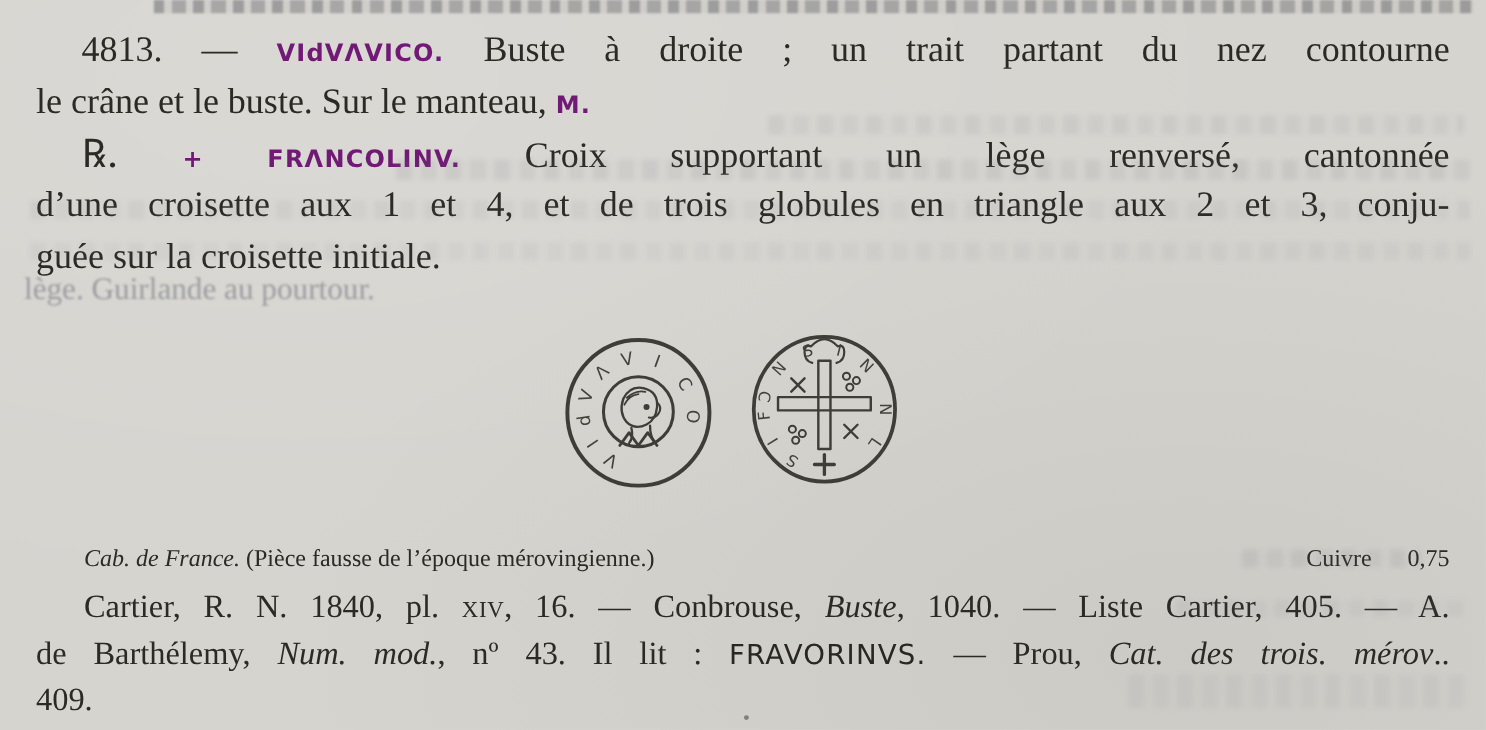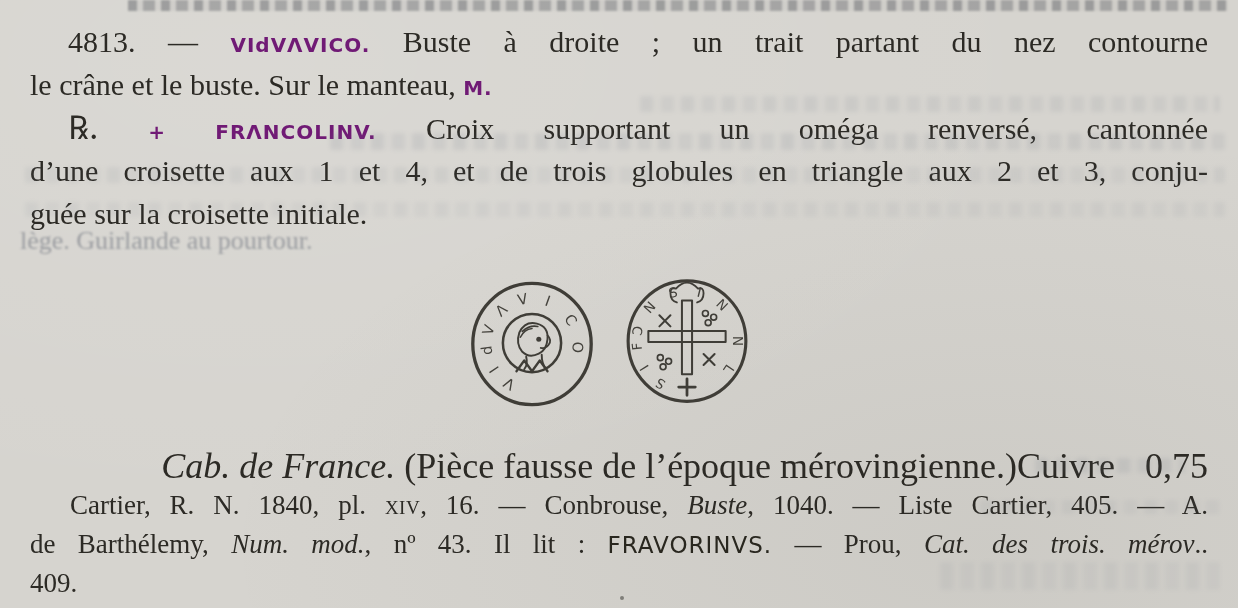--- a/index.html
+++ b/index.html
@@ -16,21 +16,21 @@
   .block{width:1178px;}
   .tline{display:block;width:1178px;font-size:30px;height:43px;line-height:43px;white-space:nowrap;}
   .justify-full{white-space:normal;text-align:justify;text-align-last:justify;}
   .indent{padding-left:38px;width:1140px;}
   .legend{font-family:"DejaVu Sans", sans-serif;font-weight:700;font-size:20px;letter-spacing:1px;color:#701a75;}
   .legend-sm{font-family:"DejaVu Sans", sans-serif;font-weight:400;font-size:23px;letter-spacing:1px;color:#29271f;}
   .rx{font-family:"DejaVu Serif", serif;font-size:33px;}
   .it{font-style:italic;}
   .sc{font-variant:small-caps;letter-spacing:.5px;}
   .refline{display:block;width:1178px;font-size:27px;height:39px;line-height:39px;}
-  .prov-row{display:flex;justify-content:flex-end;align-items:baseline;width:1158px;margin-top:36px;font-size:36px;height:39px;line-height:39px;padding-left:40px;}
+  .prov-row{display:flex;justify-content:space-between;align-items:baseline;width:1158px;margin-top:36px;font-size:20px;height:39px;line-height:39px;padding-left:40px;}
   .prov-right{display:inline-flex;gap:30px;padding-right:20px;}
   .ref-indent{padding-left:40px;width:1138px;}
   .coin-row{display:flex;justify-content:center;align-items:flex-end;gap:20px;margin-top:34px;height:142px;transform:translateX(-8px);}
   .cstroke{fill:none;stroke:#3f3d37;stroke-linecap:round;stroke-linejoin:round;}
   .coin-letter{font-family:"DejaVu Sans", sans-serif;fill:#44423c;text-anchor:middle;dominant-baseline:middle;font-weight:500;}
   .smudge{position:absolute;border-radius:2px;
     background:repeating-linear-gradient(90deg, rgba(110,118,132,.55) 0 13px, rgba(110,118,132,.08) 13px 21px, rgba(110,118,132,.45) 21px 34px, rgba(110,118,132,.05) 34px 41px);
     filter:blur(2px);}
   .smudge-dark{position:absolute;
     background:repeating-linear-gradient(90deg, rgba(50,54,62,.65) 0 9px, rgba(50,54,62,.10) 9px 15px, rgba(50,54,62,.55) 15px 27px, rgba(50,54,62,.08) 27px 33px);
@@ -51,21 +51,21 @@
   <div class="ghost-text" style="left:20px;top:226px;">lège. Guirlande au pourtour.</div>
   <div class="smudge" style="left:1035px;top:458px;width:150px;height:15px;opacity:.24"></div>
   <div class="smudge" style="left:980px;top:500px;width:240px;height:14px;opacity:.15"></div>
   <div class="smudge" style="left:940px;top:562px;width:280px;height:28px;opacity:.14"></div>
   <div class="dotmark" style="left:620px;top:596px;"></div>
 
   <div class="block">
     <div class="tline justify-full indent"><span>4813.</span> <span>—</span> <span class="legend">VIdVΛVICO.</span> <span>Buste à droite ; un trait partant du nez contourne</span></div>
     <div class="tline"><span>le crâne et le buste. Sur le manteau,</span> <span class="legend">M.</span></div>
 
-    <div class="tline justify-full indent"><span class="rx">℞.</span> <span class="legend">+</span> <span class="legend">FRΛNCOLINV.</span> <span>Croix supportant un oméga renversé, cantonnée</span></div>
+    <div class="tline justify-full indent"><span class="rx">℞.</span> <span class="legend">+</span> <span class="legend">FRΛNCOLINV.</span> <span>Croix supportant un lège renversé, cantonnée</span></div>
     <div class="tline justify-full">d’une croisette aux 1 et 4, et de trois globules en triangle aux 2 et 3, conju-</div>
     <div class="tline">guée sur la croisette initiale.</div>
   </div>
 
   <div class="coin-row">
     <svg width="132" height="132" viewBox="0 0 136 136" role="img" aria-label="obverse coin drawing: bust facing right inside inner circle, legend around rim">
       <ellipse cx="68" cy="67" rx="61" ry="62.5" class="cstroke" stroke-width="3.4"></ellipse>
       <circle cx="68" cy="66" r="30" class="cstroke" stroke-width="2.6"></circle>
       <g>
         <path class="cstroke" stroke-width="2" d="M55,55 q6,-12 18,-9 q12,3 11,16 q-1,11 -9,15 q-10,5 -17,-2 q-7,-8 -3,-20 z"></path>

